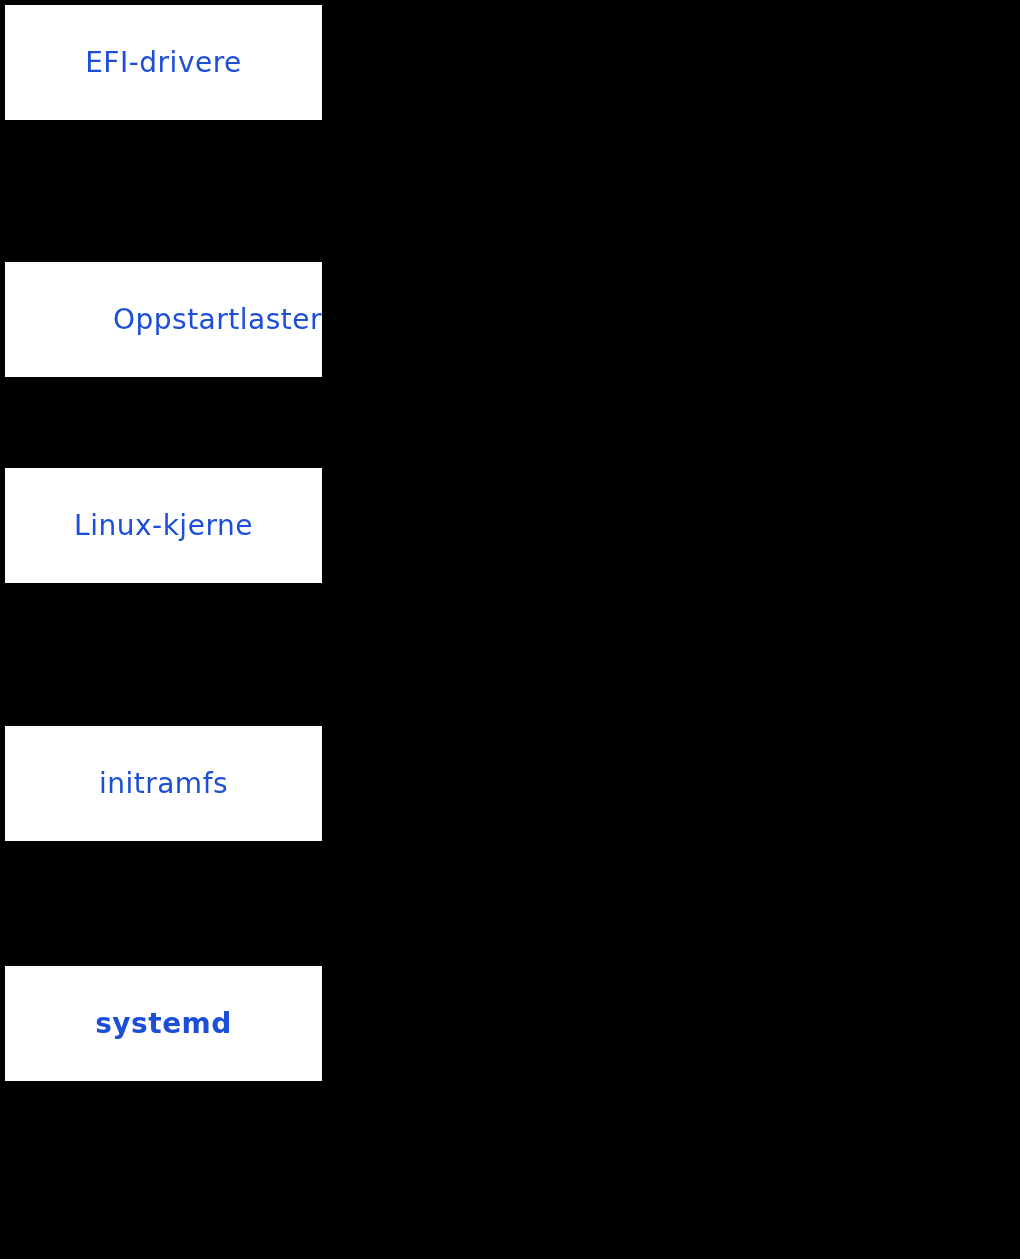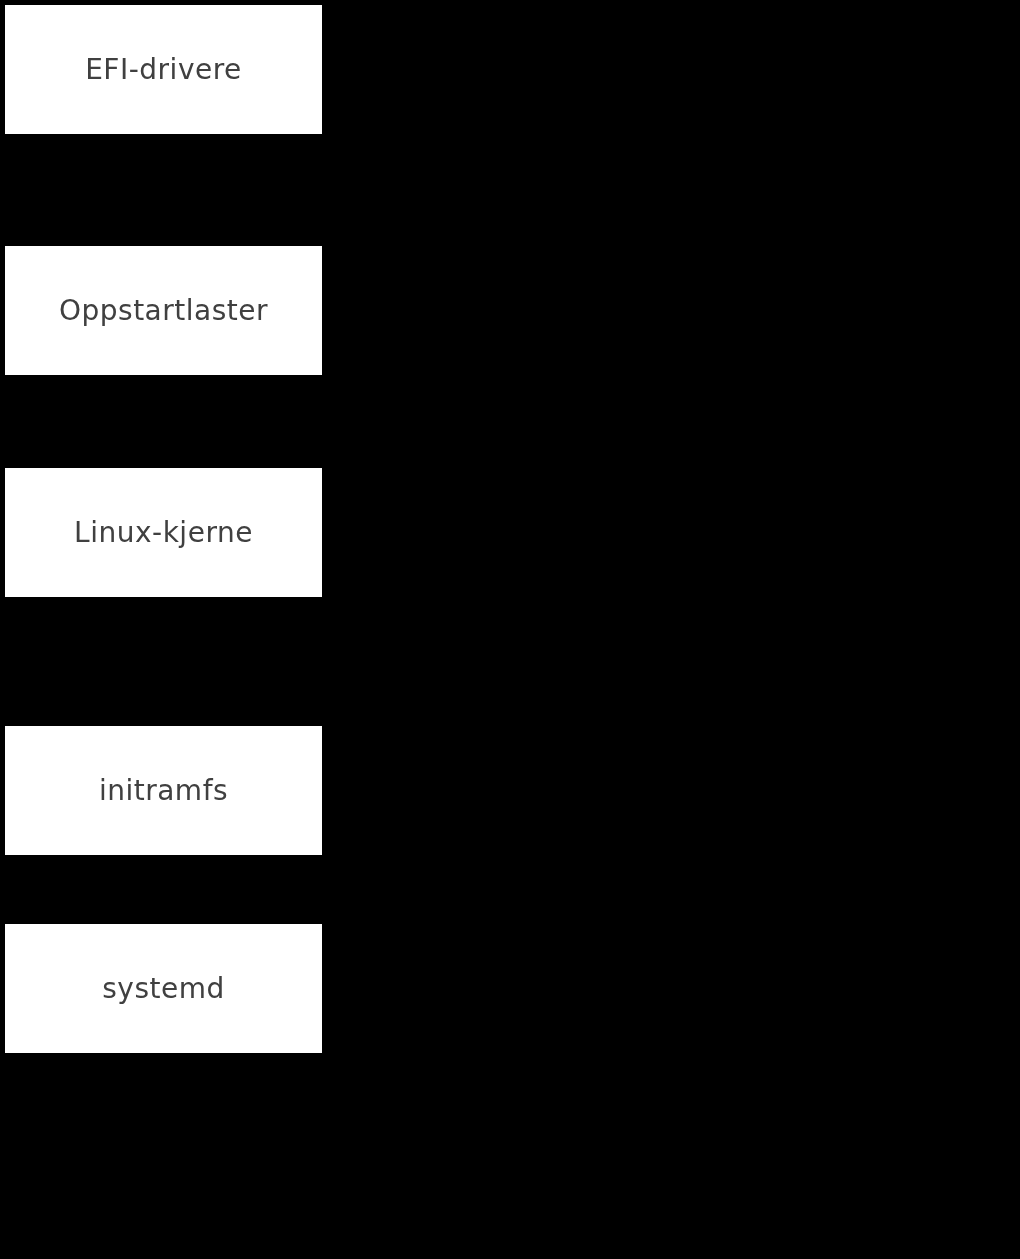--- a/index.html
+++ b/index.html
@@ -12,36 +12,36 @@
     width: 1020px;
     height: 1259px;
     background: #000000;
     overflow: hidden;
     font-family: "DejaVu Sans", "Liberation Sans", sans-serif;
   }
   .node {
     position: absolute;
     left: 5px;
     width: 317px;
-    height: 129px;
+    height: 115px;
     background: #ffffff;
-    color: #404040;
+    color: #1d4ed8;
     display: flex;
     align-items: center;
     justify-content: center;
     font-size: 28px;
     line-height: 1;
     letter-spacing: 0.5px;
     box-sizing: border-box;
   }
   .node-0 { top: 5px; }
-  .node-1 { top: 246px; }
+  .node-1 { top: 262px; justify-content: flex-end; }
   .node-2 { top: 468px; }
   .node-3 { top: 726px; }
-  .node-4 { top: 924px; }
+  .node-4 { top: 966px; font-weight: bold; }
 </style>
 </head>
 <body>
 
 <div class="canvas">
   <div class="node node-0">
     <span>EFI-drivere</span>
   </div>
   <div class="node node-1">
     <span>Oppstartlaster</span>

